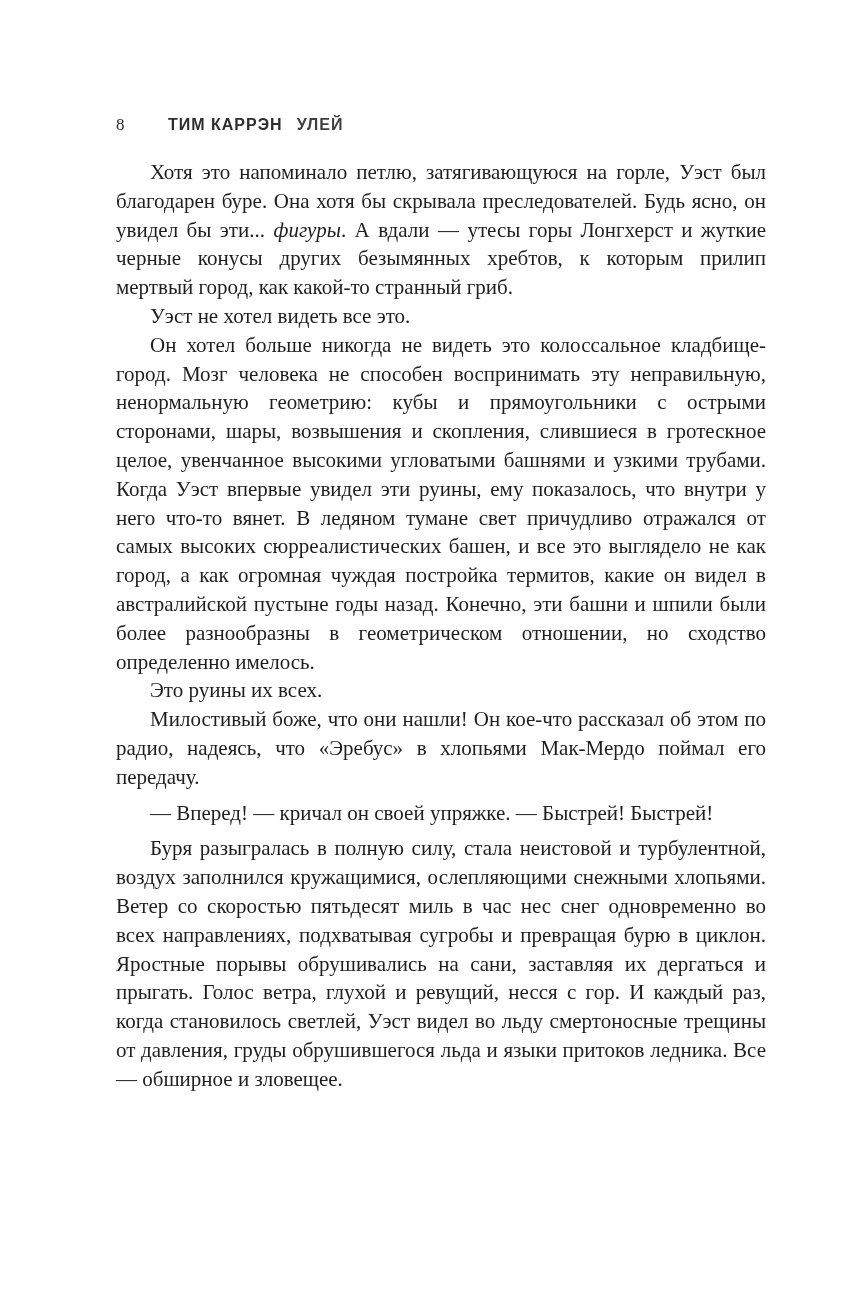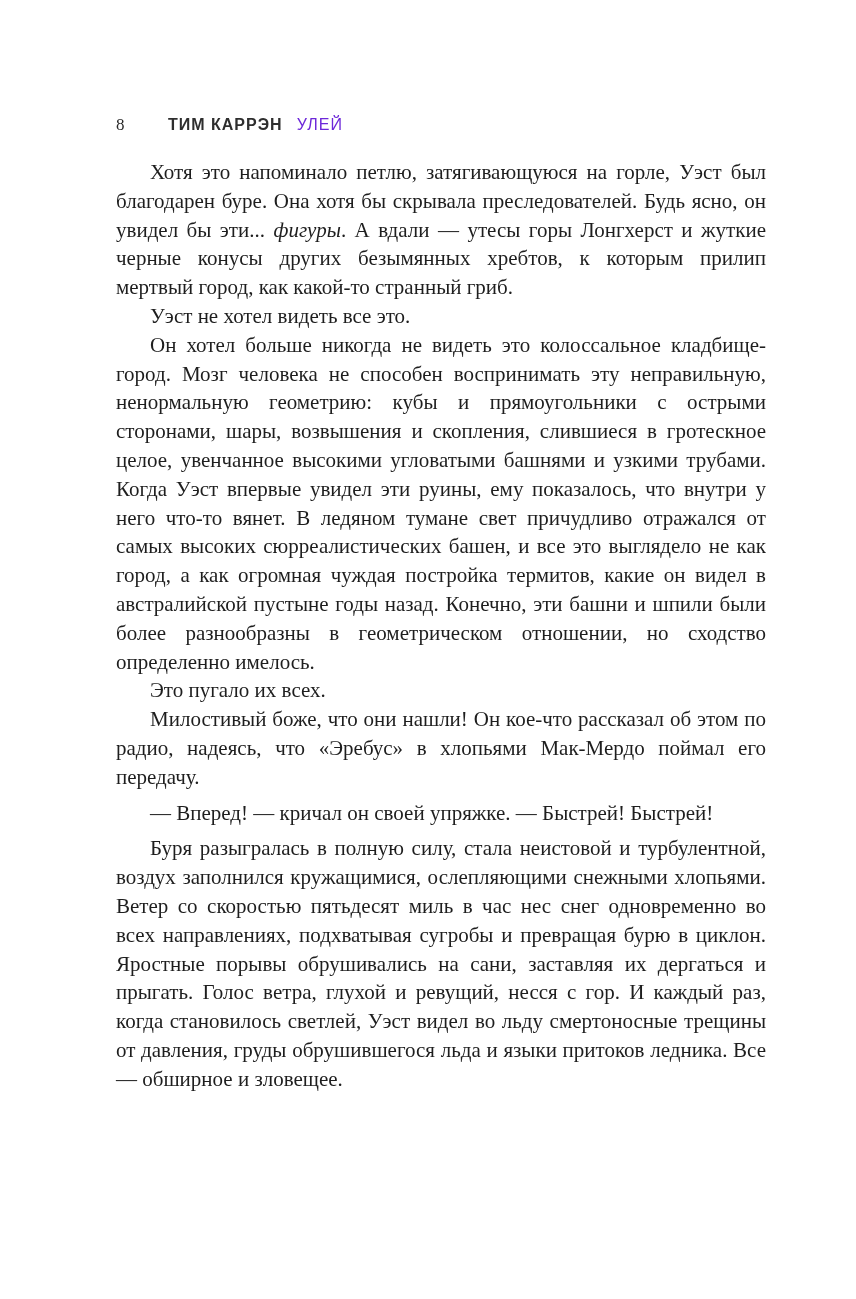--- a/index.html
+++ b/index.html
@@ -35,22 +35,22 @@
     width: 52px;
     flex: 0 0 auto;
   }
   .running-header .author {
     font-weight: bold;
     color: #2e2e2e;
     margin-right: 14px;
     margin-top: 13px;
   }
   .running-header .title {
-    font-weight: normal;
-    color: #6d28d9;
+    font-weight: bold;
+    color: #404040;
     text-align: right;
   }
   .body-text {
     position: absolute;
     top: 158px;
     left: 116px;
     width: 650px;
     font-family: "Liberation Serif", "DejaVu Serif", serif;
     font-size: 21px;
     line-height: 28.8px;
@@ -82,21 +82,21 @@
 
   <main class="body-text">
 
     <p><span>Хотя это напоминало петлю, затягивающуюся на горле, Уэст был благодарен буре. Она хотя бы скрывала преследователей. Будь ясно, он увидел бы эти... </span><em>фигуры</em><span>. А вдали — утесы горы Лонгхерст и жуткие черные конусы других безымянных хребтов, к которым прилип мертвый город, как какой-то странный гриб.</span></p>
 
     <p>Уэст не хотел видеть все это.</p>
 
     <p>Он хотел больше никогда не видеть это колоссальное кладбище-город. Мозг человека не способен воспринимать эту неправильную, ненормальную геометрию: кубы и прямоугольники с острыми сторонами, шары, возвышения и скопления, слившиеся в гротескное целое, увенчанное высокими угловатыми башнями и узкими трубами. Когда Уэст впервые увидел эти руины, ему показалось, что внутри у него что-то вянет. В ледяном тумане свет причудливо отражался от самых высоких сюрреалистических башен, и все это выглядело не как город, а как огромная чуждая постройка термитов, какие он видел в австралийской пустыне годы назад. Конечно, эти башни и шпили были более разнообразны в геометрическом отношении, но сходство определенно имелось.</p>
 
 
-    <p>Это пугало их всех.</p>
+    <p>Это руины их всех.</p>
 
 
     <p>Милостивый боже, что они нашли! Он кое-что рассказал об этом по радио, надеясь, что «Эребус» в хлопьями Мак-Мердо поймал его передачу.</p>
 
     <p class="spaced">— Вперед! — кричал он своей упряжке. — Быстрей! Быстрей!</p>
 
     <p class="spaced">Буря разыгралась в полную силу, стала неистовой и турбулентной, воздух заполнился кружащимися, ослепляющими снежными хлопьями. Ветер со скоростью пятьдесят миль в час нес снег одновременно во всех направлениях, подхватывая сугробы и превращая бурю в циклон. Яростные порывы обрушивались на сани, заставляя их дергаться и прыгать. Голос ветра, глухой и ревущий, несся с гор. И каждый раз, когда становилось светлей, Уэст видел во льду смертоносные трещины от давления, груды обрушившегося льда и языки притоков ледника. Все — обширное и зловещее.</p>
 
 
   </main>

